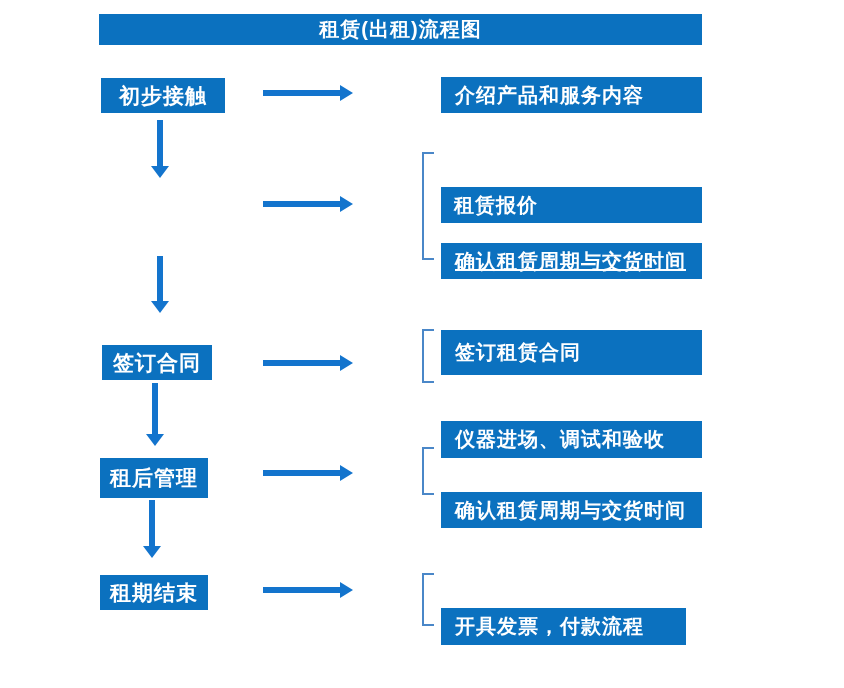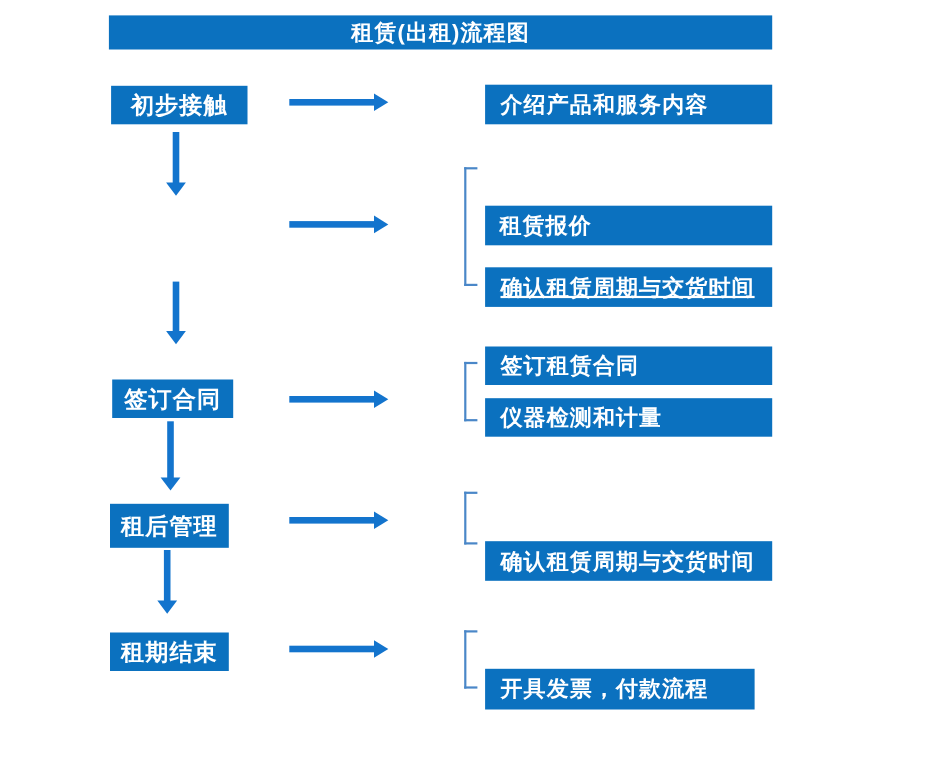--- a/index.html
+++ b/index.html
@@ -107,27 +107,27 @@
     <span>介绍产品和服务内容</span>
   </div>
 
   <div class="blue-box detail-box" style="left:441px;top:187px;width:261px;height:36px;padding-left:13px;">
     <span>租赁报价</span>
   </div>
   <div class="blue-box detail-box" style="left:441px;top:243px;width:261px;height:36px;text-decoration:underline;">
     <span>确认租赁周期与交货时间</span>
   </div>
 
-  <div class="blue-box detail-box" style="left:441px;top:315px;width:261px;height:35px;">
+  <div class="blue-box detail-box" style="left:441px;top:330px;width:261px;height:45px;">
     <span>签订租赁合同</span>
   </div>
-  <div class="blue-box detail-box" style="left:441px;top:362px;width:261px;height:35px;">
-    <span>仪器检测和计量</span>
+
+  <div class="blue-box detail-box" style="left:441px;top:421px;width:261px;height:37px;">
+    <span>仪器进场、调试和验收</span>
   </div>
-
   <div class="blue-box detail-box" style="left:441px;top:492px;width:261px;height:36px;">
     <span>确认租赁周期与交货时间</span>
   </div>
 
   <div class="blue-box detail-box" style="left:441px;top:608px;width:245px;height:37px;">
     <span>开具发票，付款流程</span>
   </div>
 
 </div>
 

